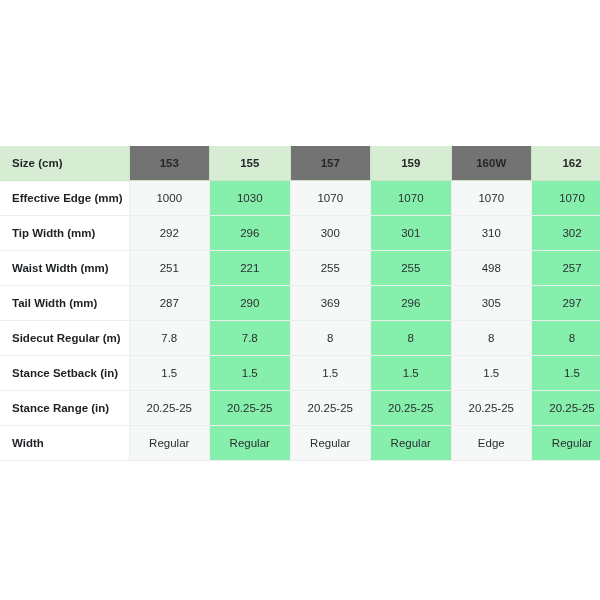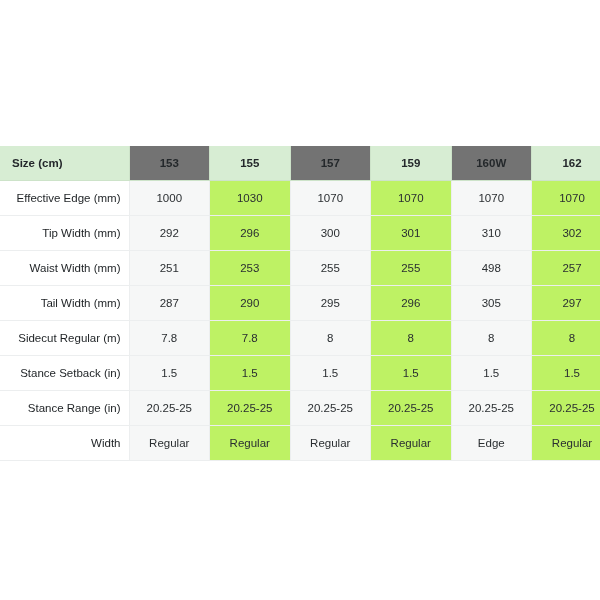--- a/index.html
+++ b/index.html
@@ -66,30 +66,30 @@
     text-align: left;
     padding-left: 12px;
   }
   table.spec-table thead th.data-cell {
     text-align: center;
     font-weight: bold;
   }
 
   
   table.spec-table tbody th.label-cell {
-    text-align: right;
+    text-align: left;
     padding-left: 12px;
-    font-weight: normal;
+    font-weight: bold;
     background: #ffffff;
     color: #1d2124;
   }
   table.spec-table tbody td.data-cell {
     text-align: center;
     font-weight: normal;
-    background: #bef264;
+    background: #86efac;
     color: #2a2e31;
   }
 
   
   table.spec-table tbody td.data-cell.shaded,
   table.spec-table thead th.data-cell.shaded {
     background: #f6f7f7;
   }
   table.spec-table thead th.data-cell.shaded {
     background: #737373;
@@ -145,31 +145,31 @@
           <td class="data-cell shaded">292</td>
           <td class="data-cell">296</td>
           <td class="data-cell shaded">300</td>
           <td class="data-cell">301</td>
           <td class="data-cell shaded">310</td>
           <td class="data-cell">302</td>
         </tr>
         <tr>
           <th class="label-cell" scope="row">Waist Width (mm)</th>
           <td class="data-cell shaded">251</td>
-          <td class="data-cell">253</td>
+          <td class="data-cell">221</td>
           <td class="data-cell shaded">255</td>
           <td class="data-cell">255</td>
           <td class="data-cell shaded">498</td>
           <td class="data-cell">257</td>
         </tr>
         <tr>
           <th class="label-cell" scope="row">Tail Width (mm)</th>
           <td class="data-cell shaded">287</td>
           <td class="data-cell">290</td>
-          <td class="data-cell shaded">295</td>
+          <td class="data-cell shaded">369</td>
           <td class="data-cell">296</td>
           <td class="data-cell shaded">305</td>
           <td class="data-cell">297</td>
         </tr>
         <tr>
           <th class="label-cell" scope="row">Sidecut Regular (m)</th>
           <td class="data-cell shaded">7.8</td>
           <td class="data-cell">7.8</td>
           <td class="data-cell shaded">8</td>
           <td class="data-cell">8</td>

